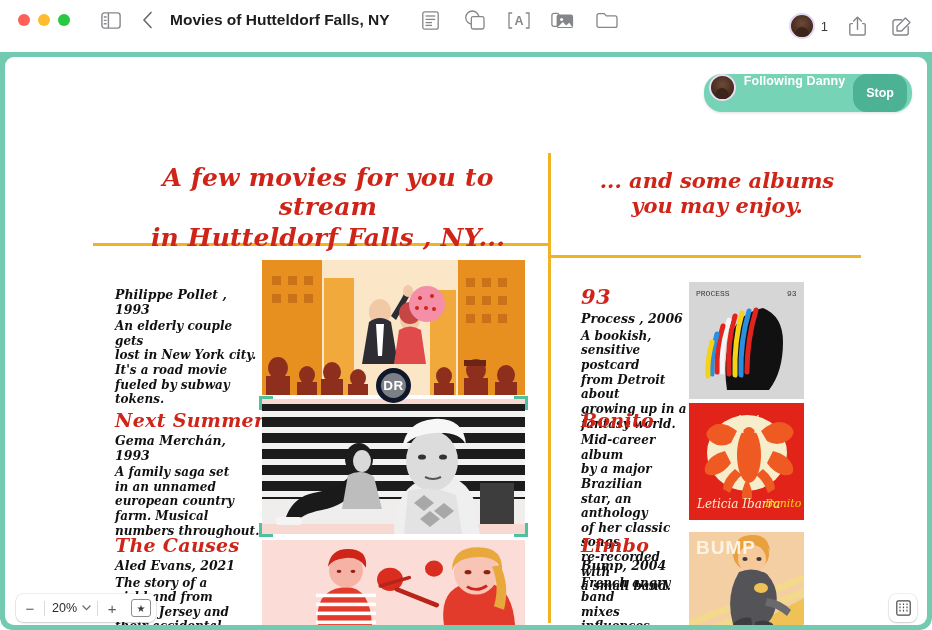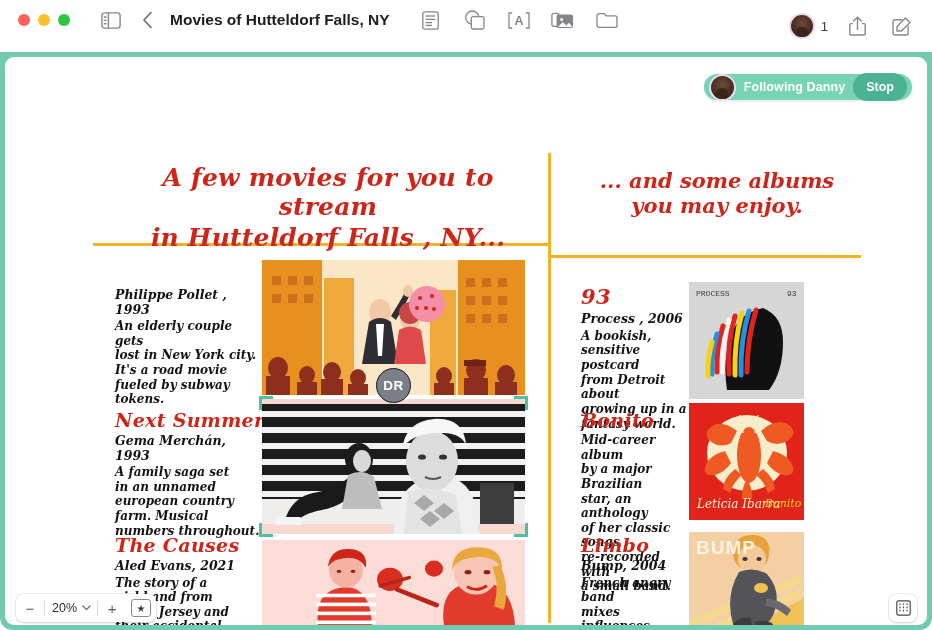--- a/index.html
+++ b/index.html
@@ -73,23 +73,23 @@
     position: relative;
     width: 922px; height: 568px;
     background: #ffffff;
     border-radius: 9px;
     overflow: hidden;
   }
 
   
   .following-pill {
     position: absolute; top: 17px; right: 15px;
-    height: 26px; border-radius: 18px;
+    height: 38px; border-radius: 18px;
     background: #76d3b5;
-    display: flex; align-items: center; gap: 8px;
+    display: flex; gap: 8px;
     padding: 0 5px 0 5px;
     z-index: 40;
     box-shadow: 0 1px 3px rgba(0,0,0,.12);
   }
   .pill-avatar {
     width: 27px; height: 27px; border-radius: 50%;
     background: radial-gradient(circle at 50% 38%, #6d4a38 0%, #4b2f22 55%, #2d1b13 100%);
     border: 2px solid #e9dcf5; position: relative; overflow: hidden; flex: none;
   }
   .pill-avatar::after {
@@ -163,21 +163,21 @@
   }
   .corner.tl { left: 0; top: 0; border-right: none; border-bottom: none; }
   .corner.tr { right: 0; top: 0; border-left: none; border-bottom: none; }
   .corner.bl { left: 0; bottom: 0; border-right: none; border-top: none; }
   .corner.br { right: 0; bottom: 0; border-left: none; border-top: none; }
 
   
   .collab-badge {
     position: absolute; left: 371px; top: 311px;
     width: 35px; height: 35px; border-radius: 50%;
-    background: #7d7f86; border: 1px solid #0f172a;
+    background: #7d7f86; border: 5px solid #0f172a;
     color: #fff; font-size: 13.5px; font-weight: bold;
     display: flex; align-items: center; justify-content: center;
     z-index: 30; letter-spacing: .5px;
   }
 
   
   .cover { position: absolute; left: 684px; width: 115px; height: 117px; }
   .cover svg { display: block; width: 100%; height: 100%; }
 
   

